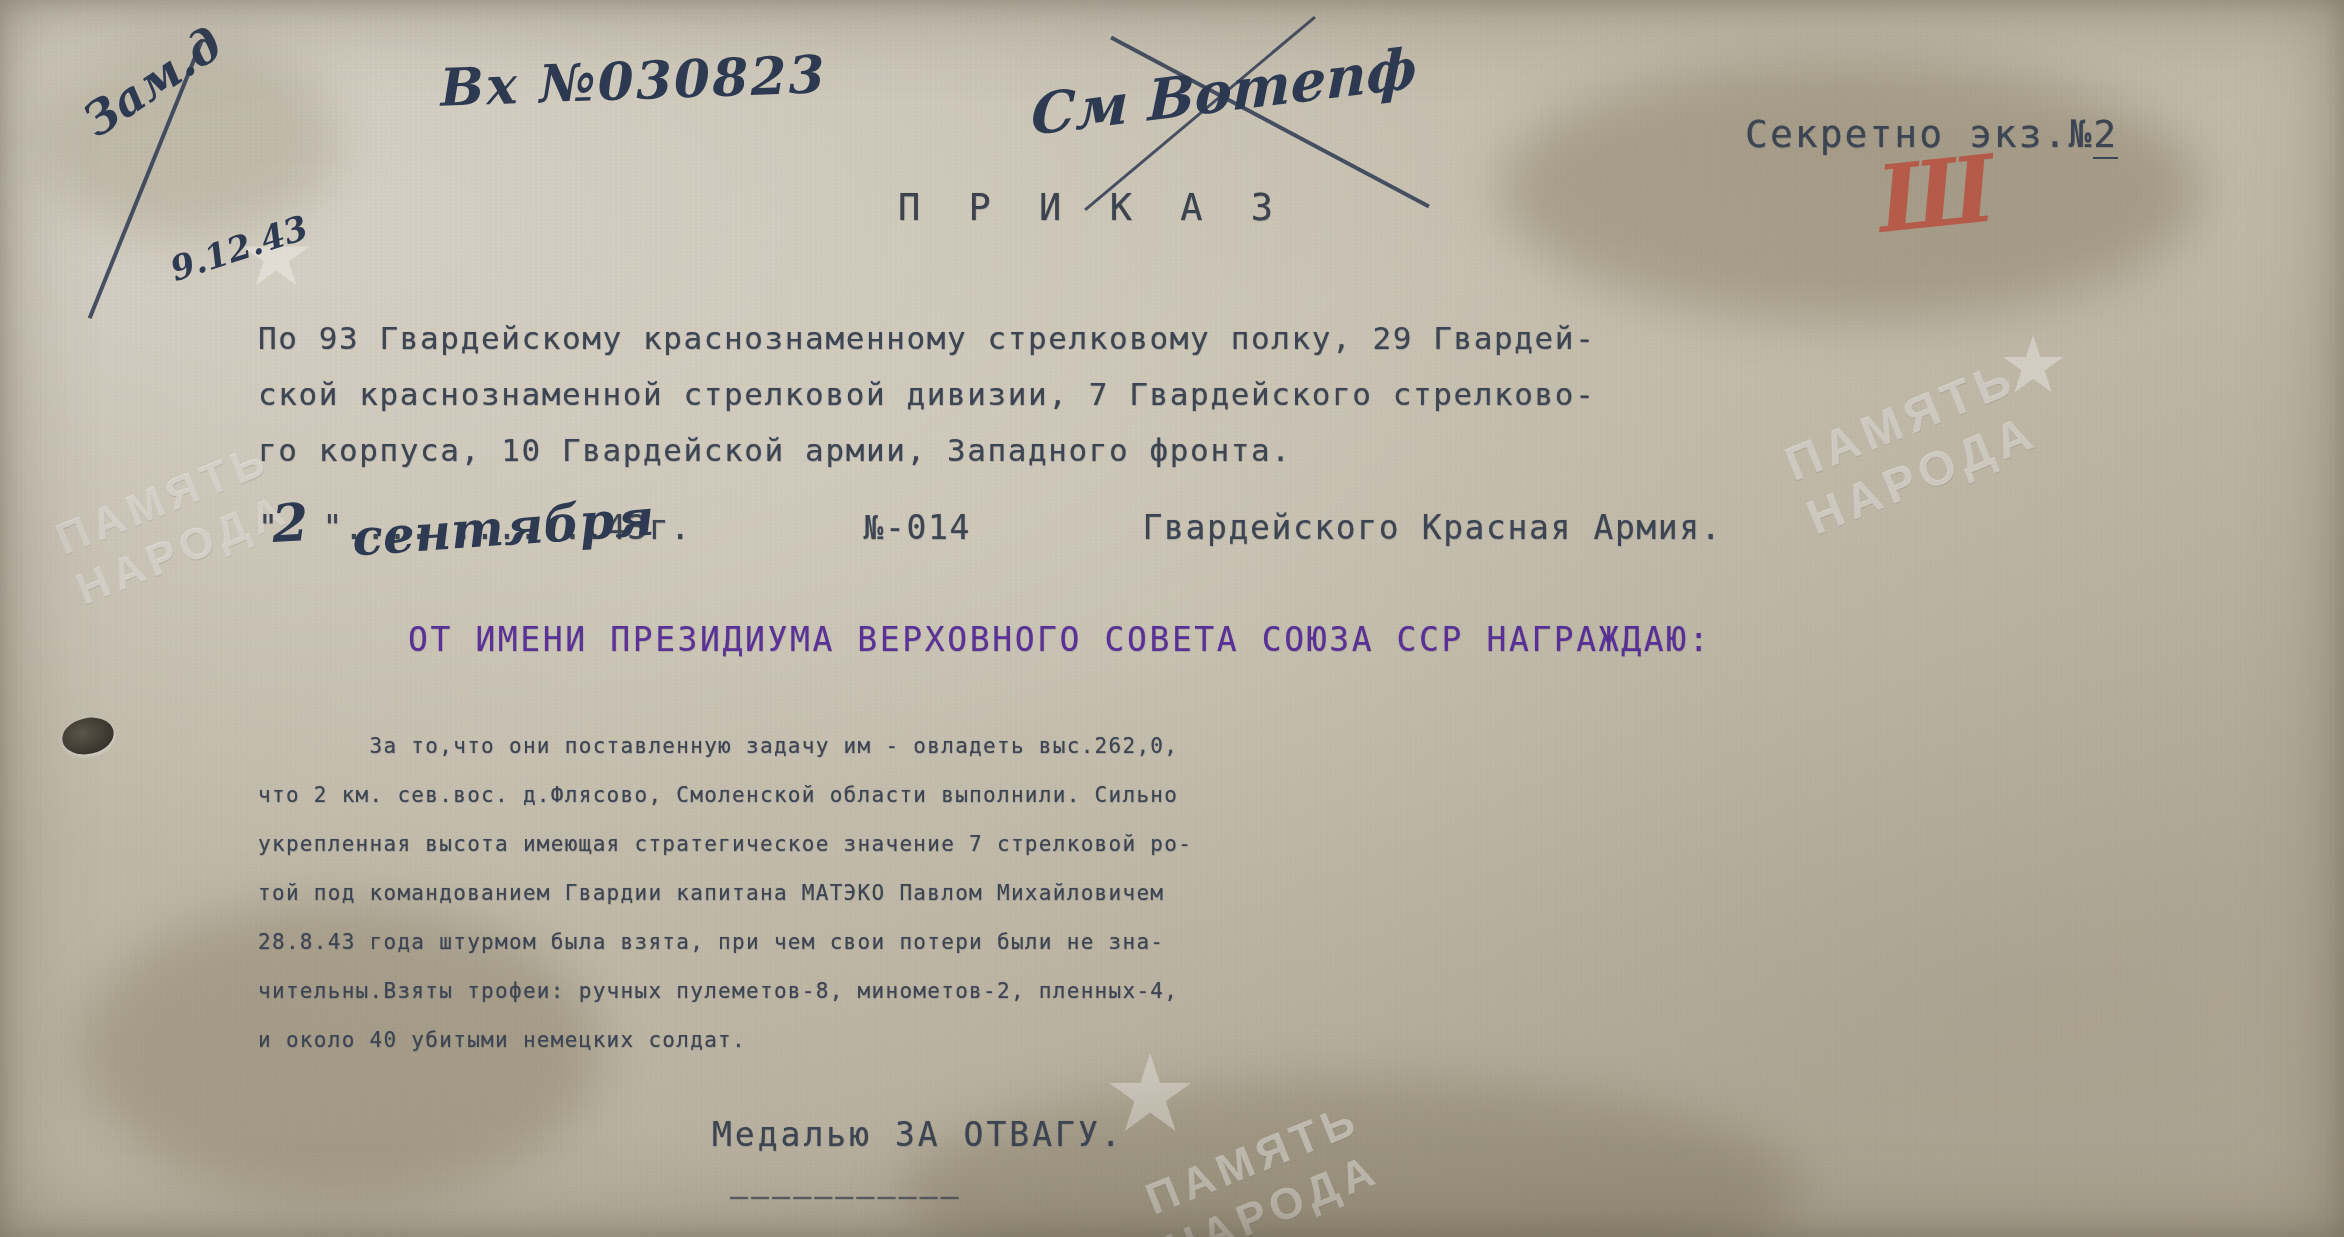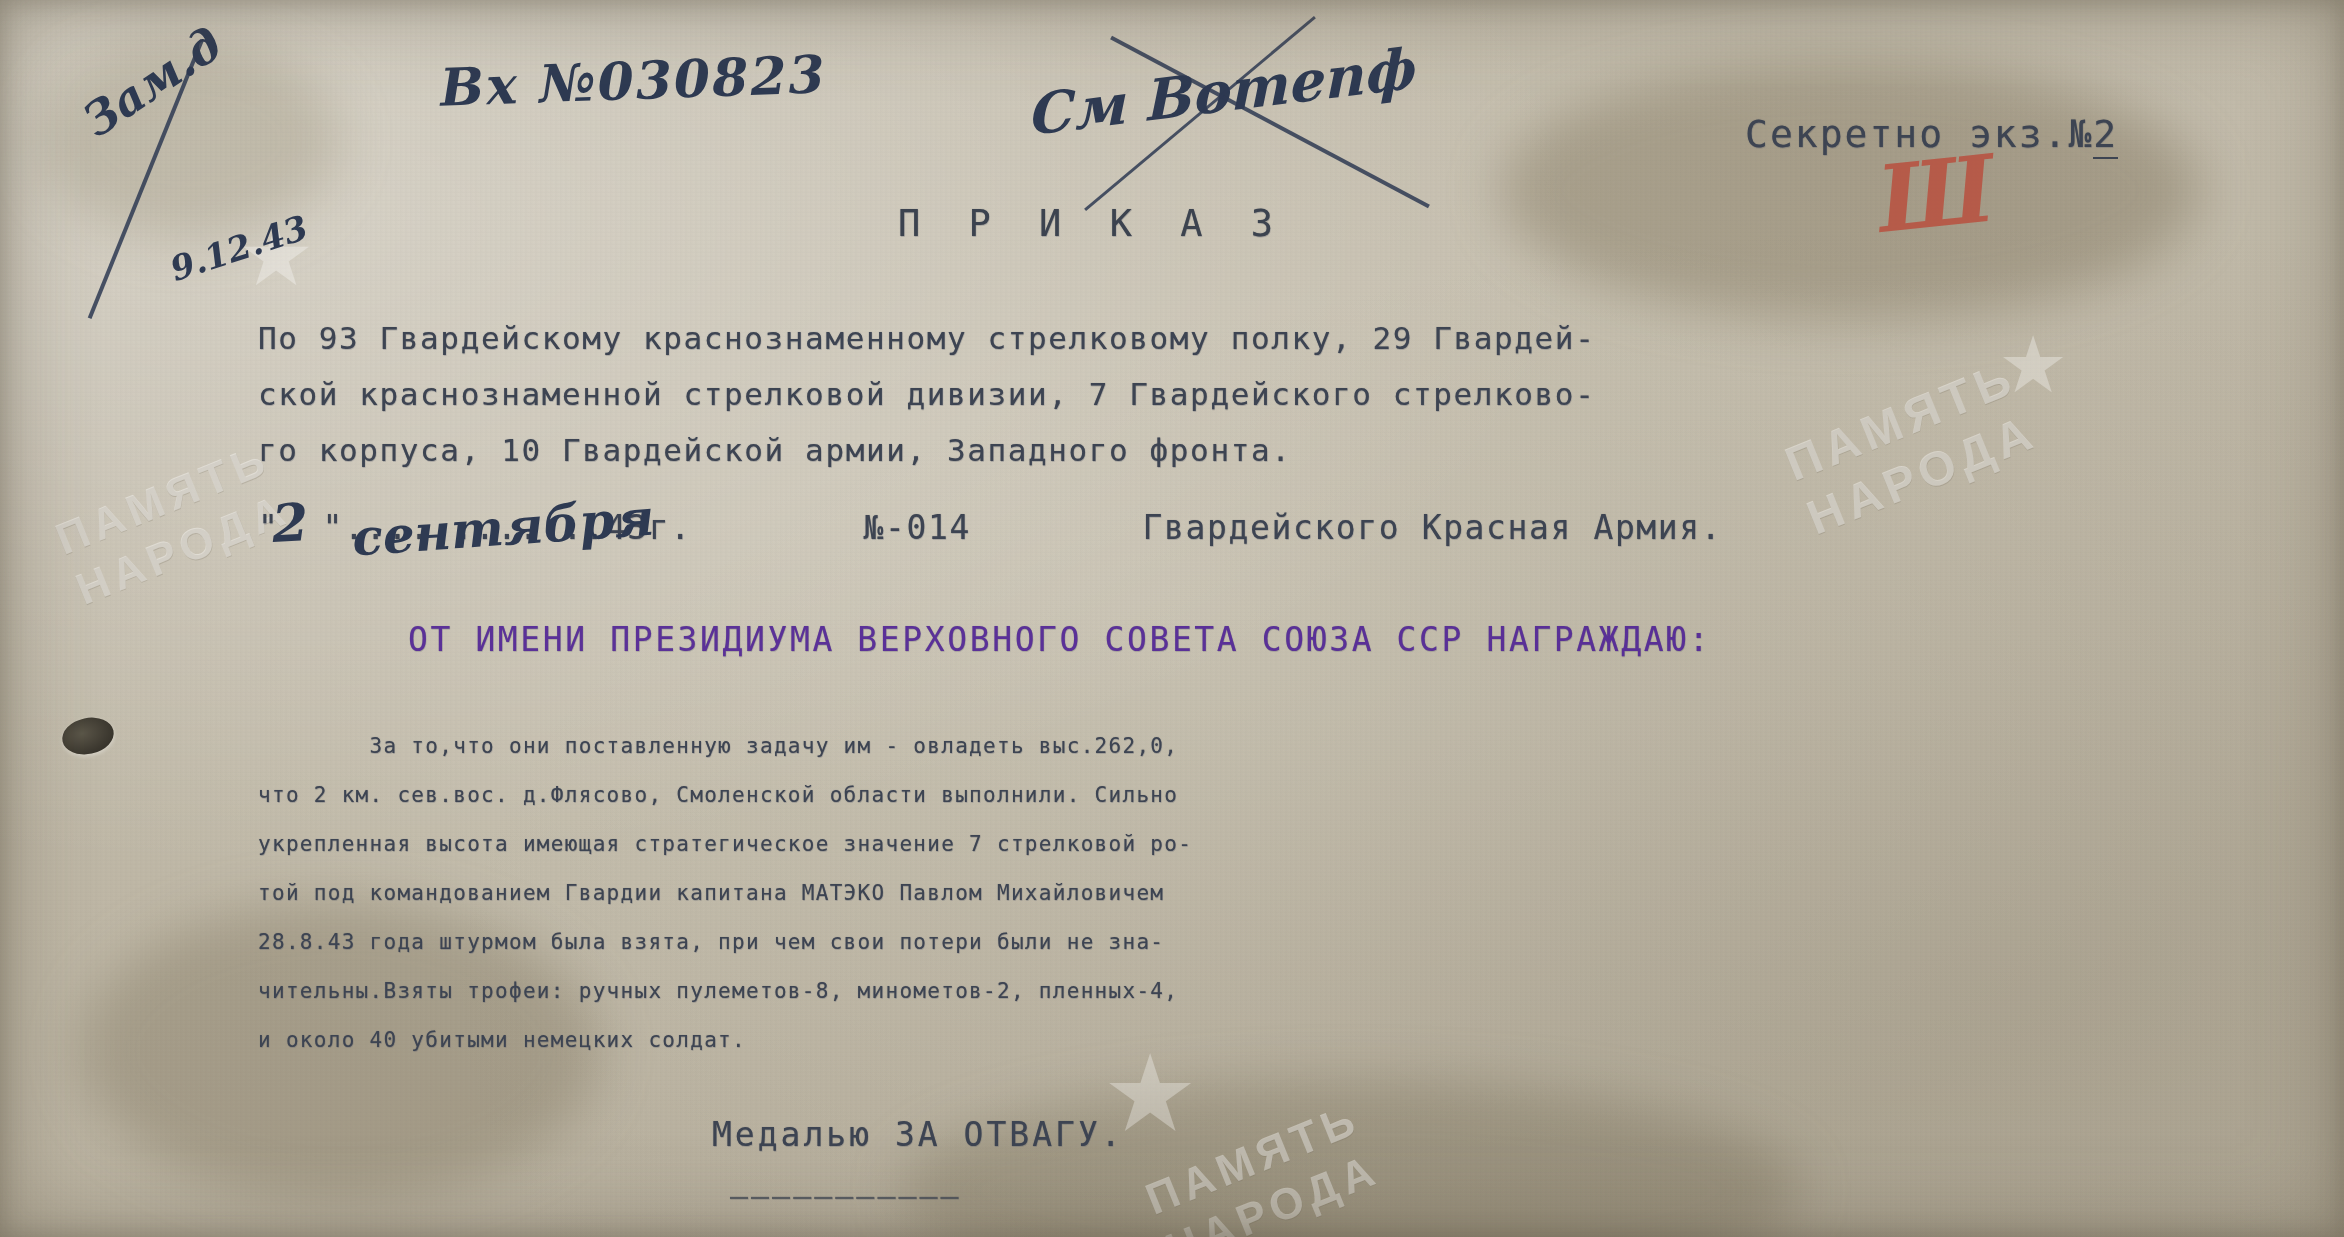--- a/index.html
+++ b/index.html
@@ -70,21 +70,20 @@
     font-family: "DejaVu Sans Mono", monospace;
     white-space: pre;
     letter-spacing: 1.5px;
     text-shadow: 0 0 1px rgba(60,66,80,0.45), 0.5px 0.5px 0 rgba(90,96,110,0.25);
   }
   .t-title {
     left: 898px; top: 186px;
     font-size: 37px;
     letter-spacing: 13px;
     color: #3c434f;
-    margin-top: 16px;
   }
   .t-secret {
     left: 1745px; top: 112px;
     font-size: 38px;
     letter-spacing: 2px;
   }
   .t-secret .u { border-bottom: 2px solid #3d4452; padding-bottom: 1px; }
 
   .t-body {
     left: 258px; top: 310px;

